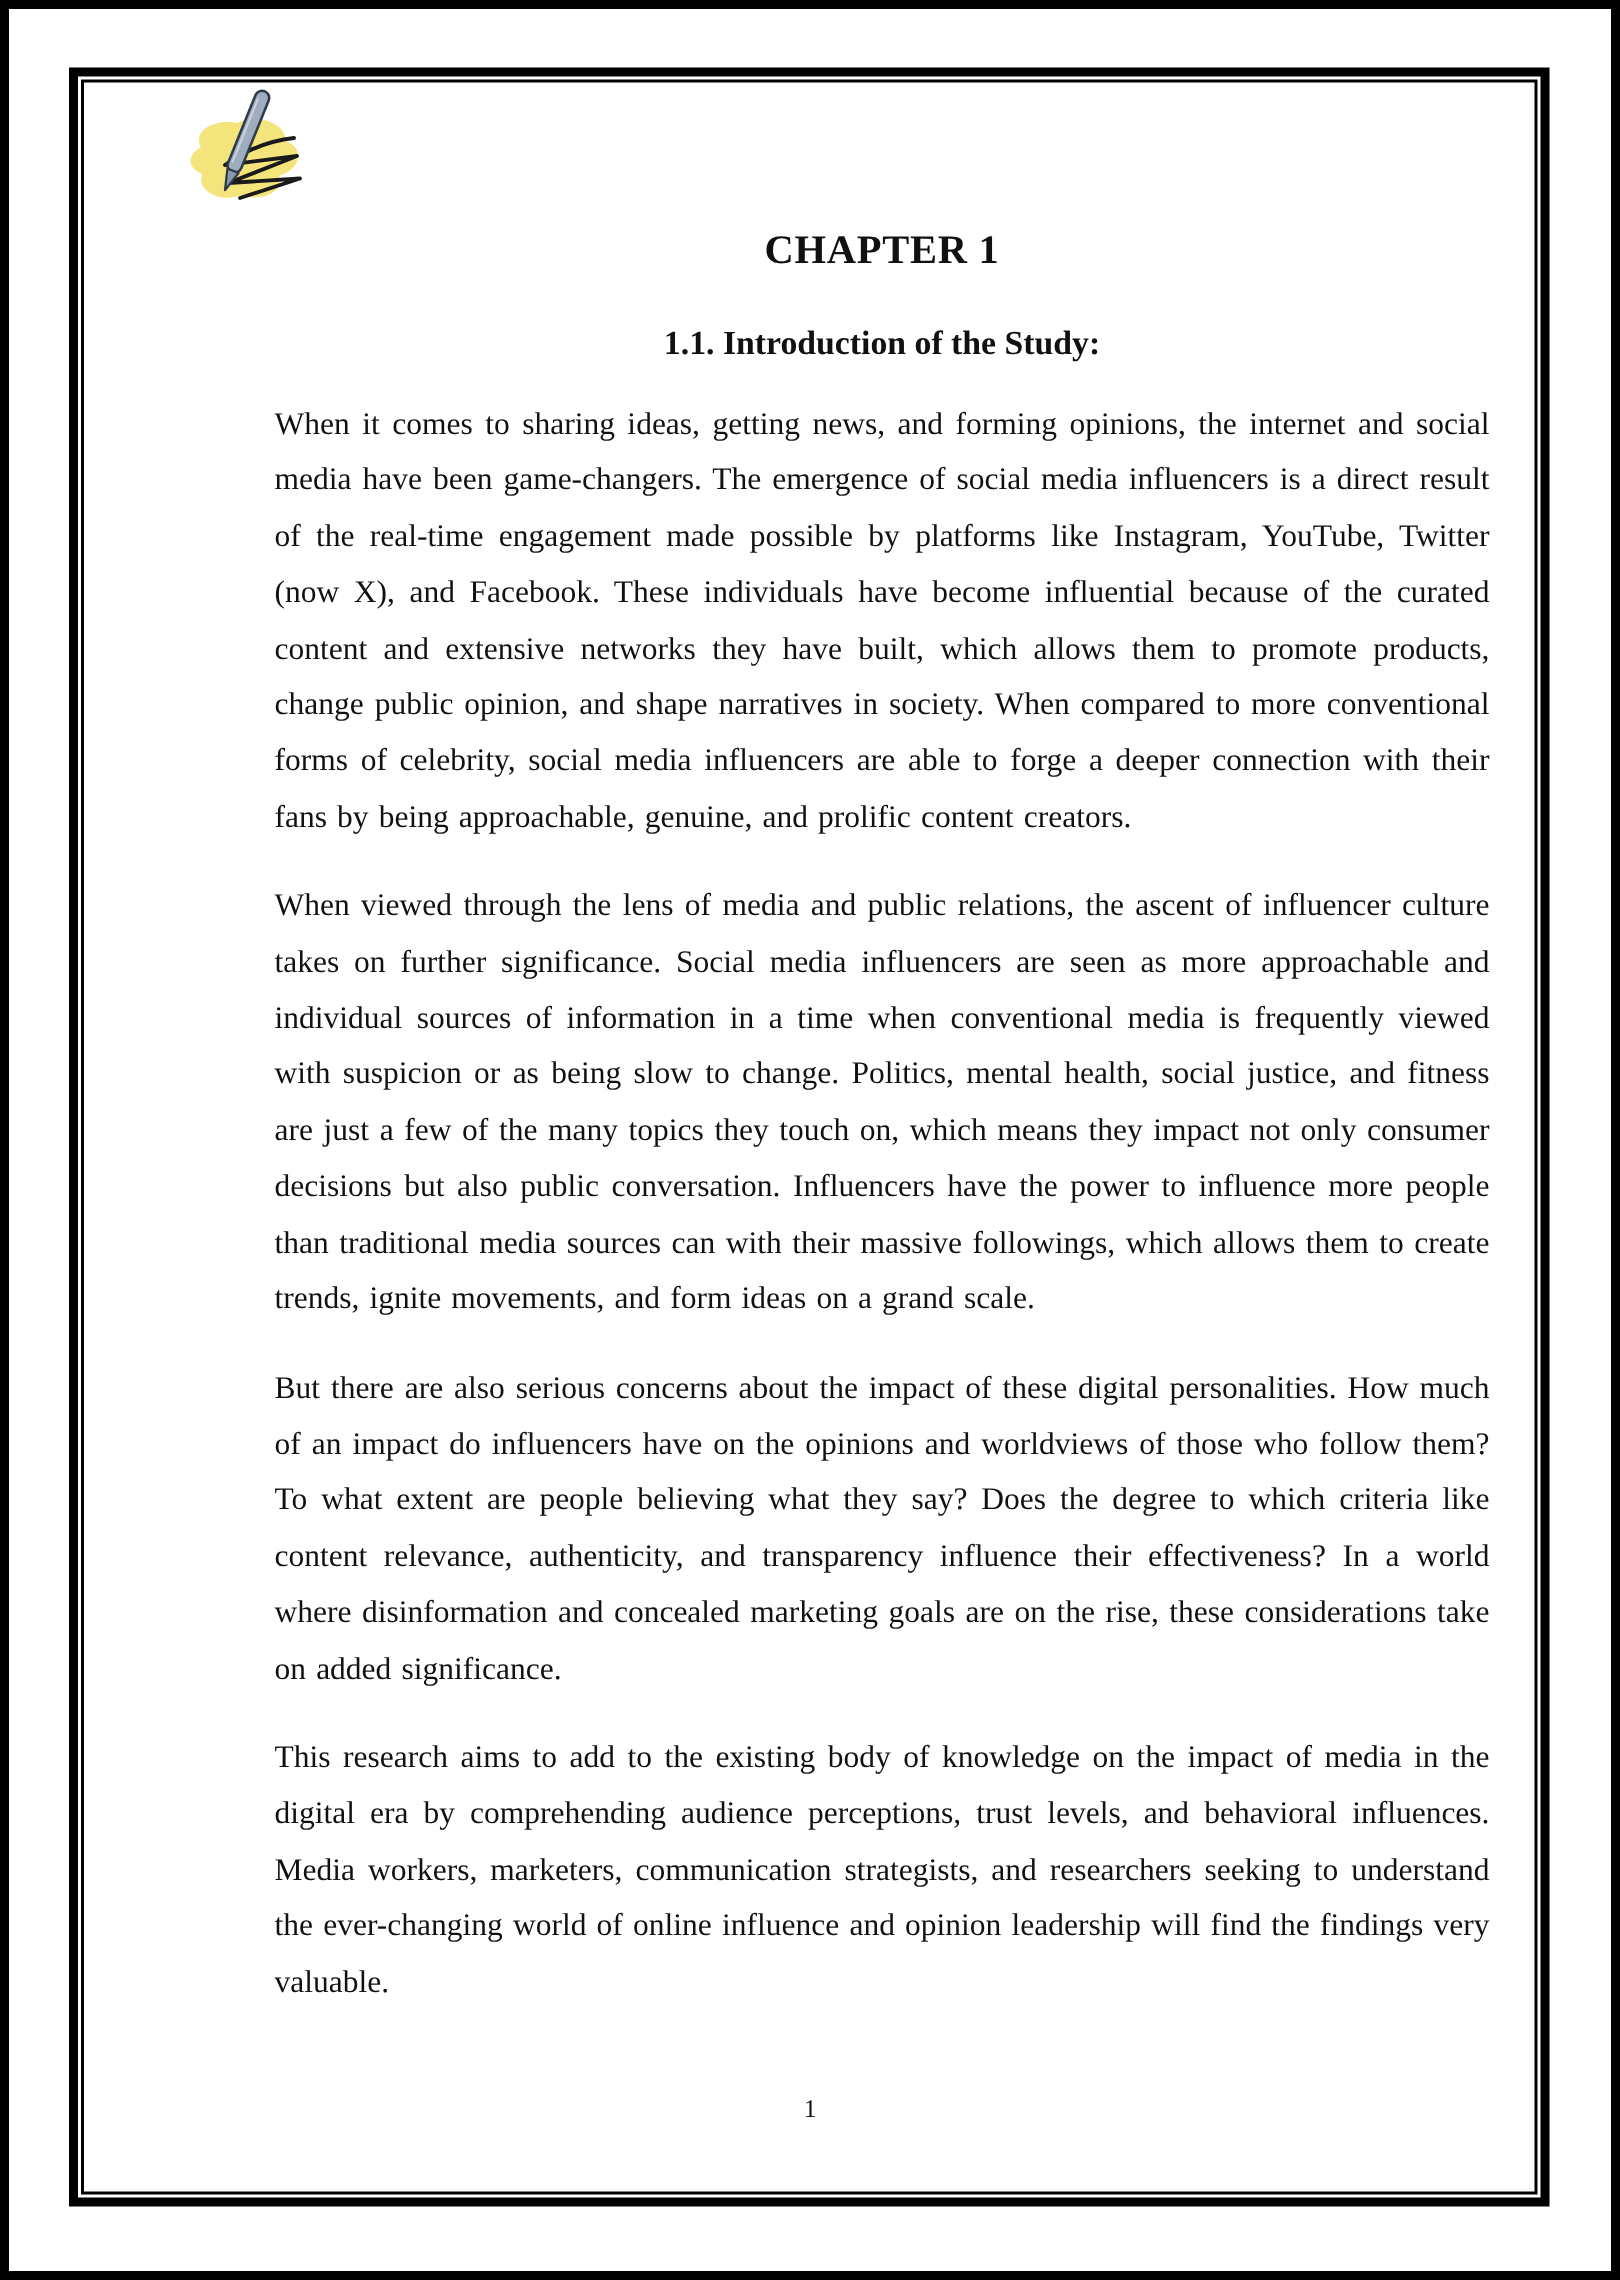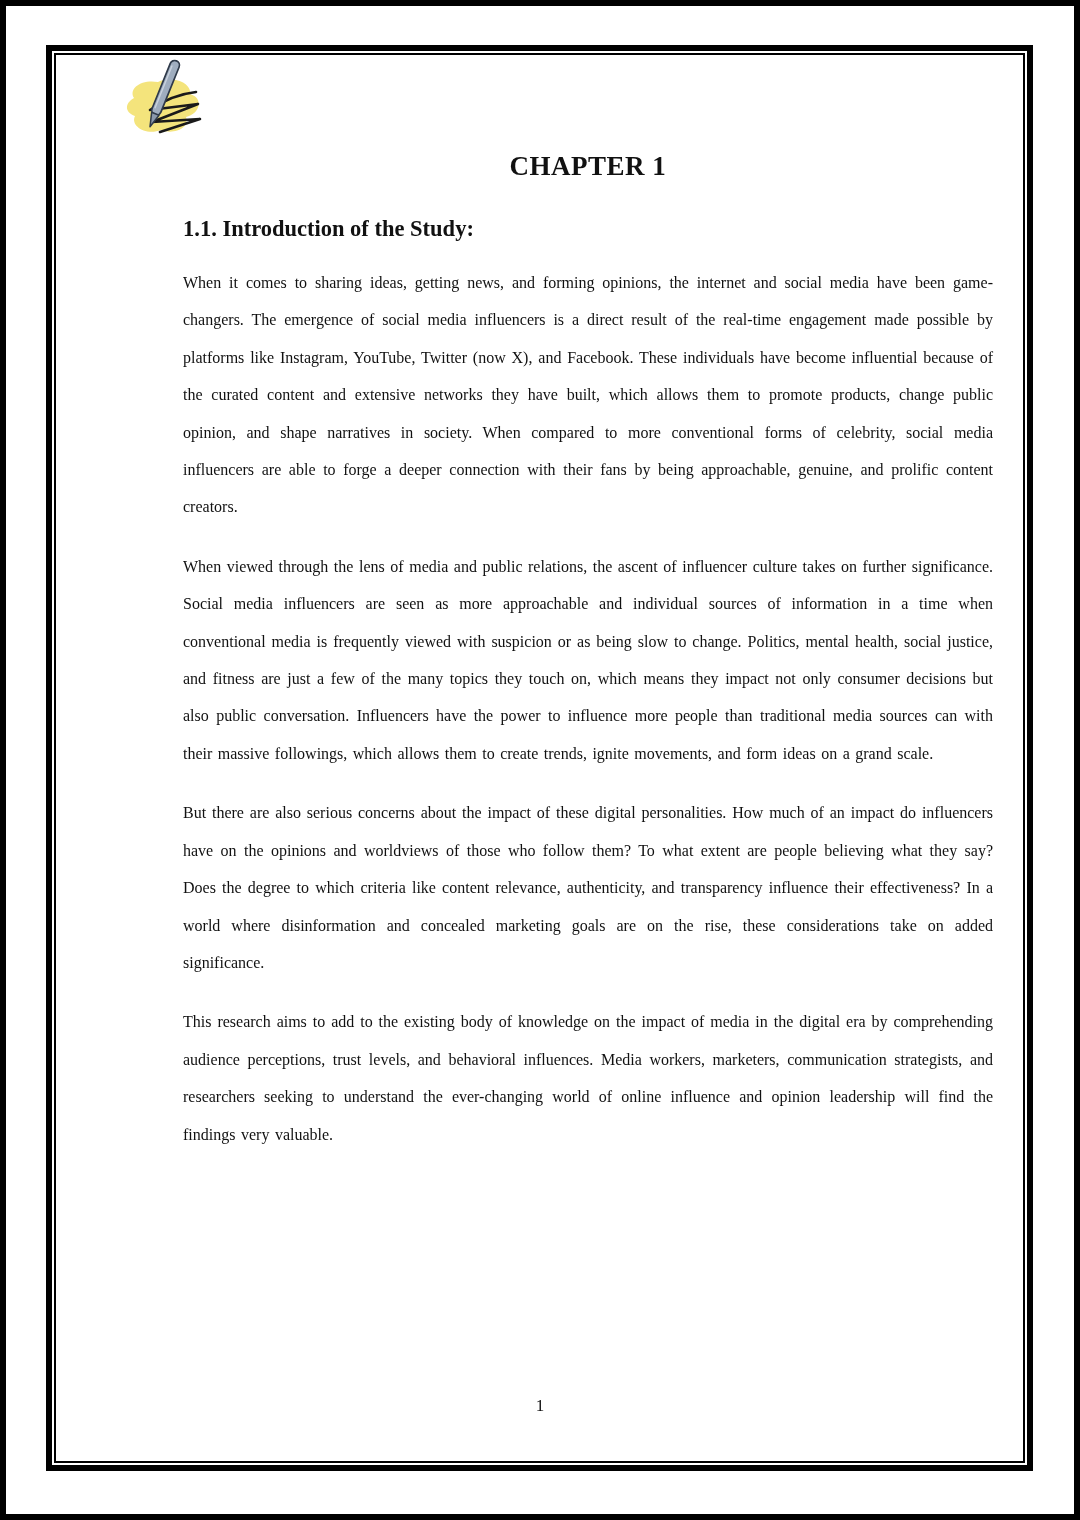--- a/index.html
+++ b/index.html
@@ -64,23 +64,24 @@
     text-align: center;
     line-height: 32px;
     letter-spacing: 0.5px;
     margin: 33px 0 0 0;
   }
   .subsection-heading {
     font-size: 22.5px;
     font-weight: bold;
     line-height: 27px;
     margin: 33px 0 0 0;
+    text-align: center;
   }
   p.body-para {
-    font-size: 16px;
+    font-size: 21px;
     line-height: 37.4px;
     text-align: justify;
     text-align-last: left;
     margin: 22px 0 0 0;
     word-spacing: 1.5px;
   }
   .page-number {
     position: absolute;
     left: 135px;
     width: 810px;

